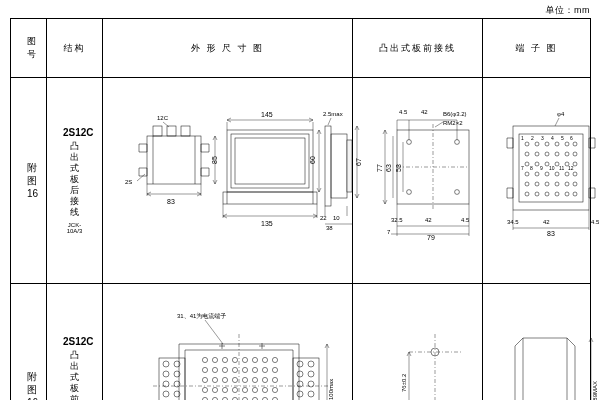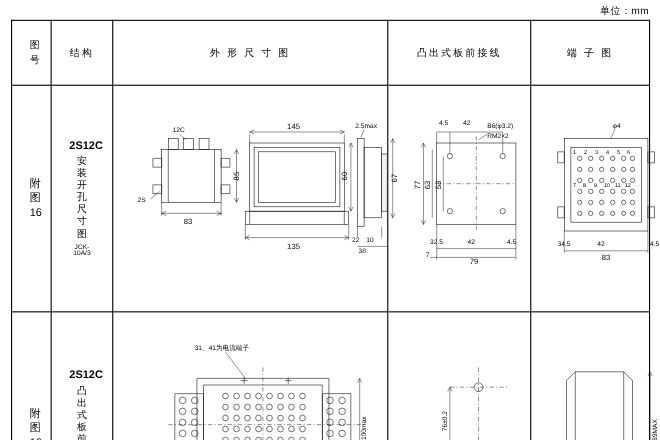--- a/index.html
+++ b/index.html
@@ -52,21 +52,21 @@
     </tr>
 
     <tr style="height:175px;">
       <td>
         <div class="rowlabel">附</div>
         <div class="rowlabel">图</div>
         <div class="rowlabel">16</div>
       </td>
       <td>
         <div style="font-size:10px;font-weight:bold;margin-bottom:3px;">2S12C</div>
-        <div class="vtext" style="margin:0 auto;width:12px;">安装开孔尺寸图</div>
+        <div class="vtext" style="margin:0 auto;width:12px;">凸出式板后接线</div>
         <div class="tiny" style="margin-top:4px;">JCK-10A/3</div>
       </td>
 
       <td class="cell-img">
         <svg width="248" height="173" viewBox="0 0 248 173">
 
           <g>
             <rect x="28" y="42" width="54" height="48" class="thin"></rect>
             <rect x="34" y="32" width="9" height="10" class="thin"></rect>
             <rect x="48" y="32" width="9" height="10" class="thin"></rect>

